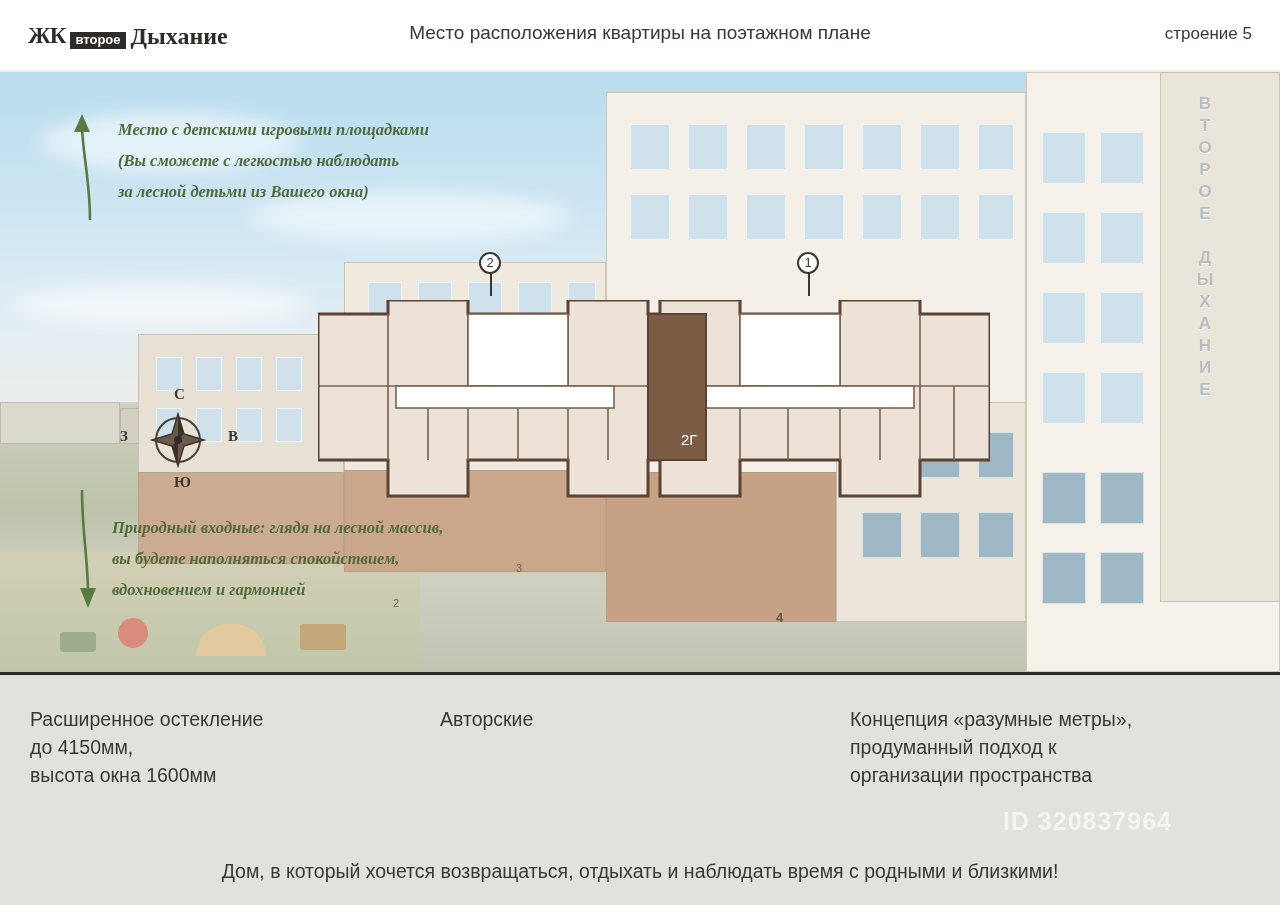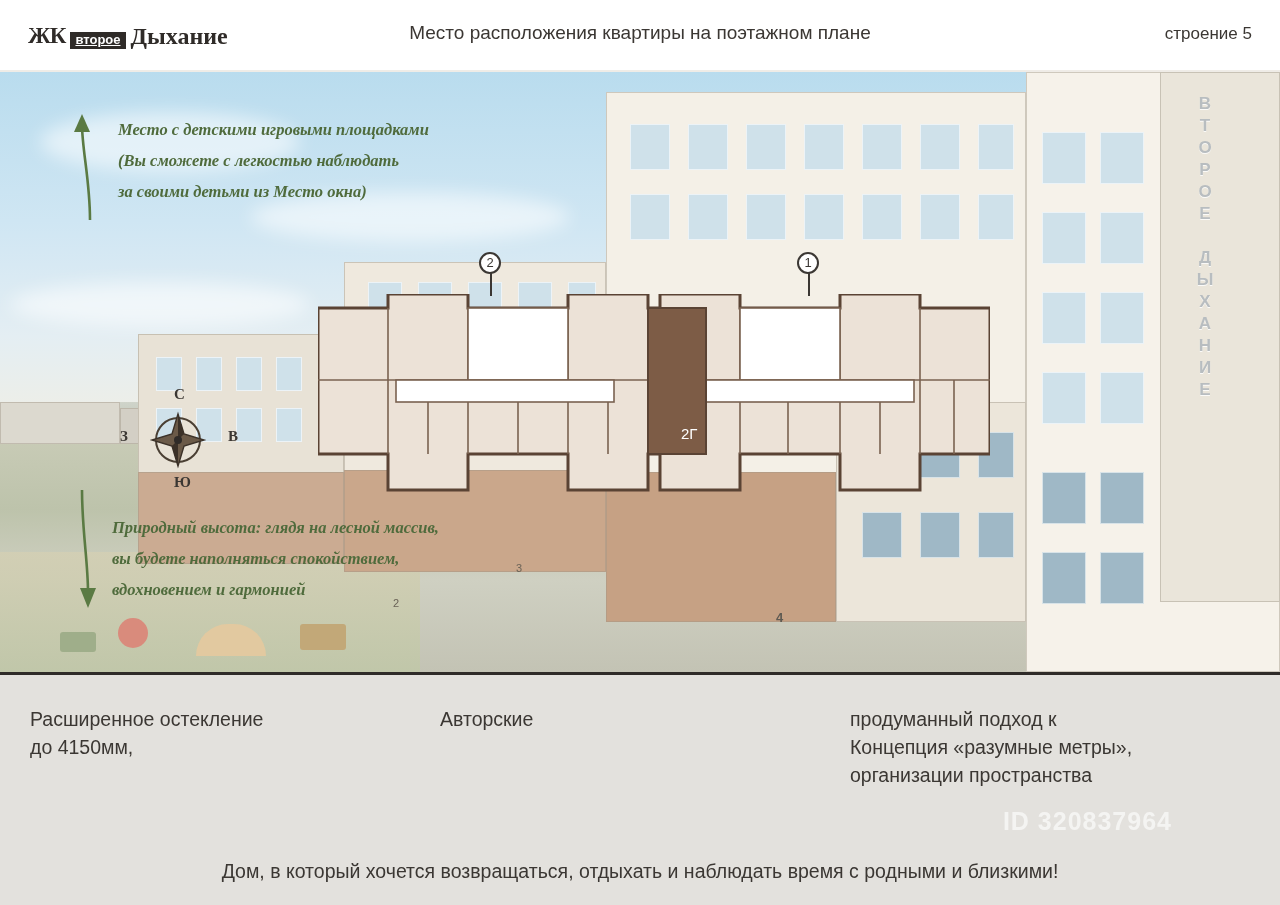--- a/index.html
+++ b/index.html
@@ -41,21 +41,20 @@
   }
   .logo-vtoroe {
     background: #2f2b28;
     color: #ffffff;
     font-size: 13px;
     font-weight: bold;
     padding: 1px 5px 2px 5px;
     letter-spacing: 0px;
     line-height: 14px;
     display: inline-block;
-    text-decoration: underline;
   }
   .logo-row {
     display: flex; align-items: baseline;
   }
   .logo-dyhanie {
     font-family: "Liberation Serif", serif;
     font-size: 24px;
     font-weight: bold;
     color: #2f2b28;
     margin-left: 5px;
@@ -138,21 +137,21 @@
     font-weight: bold;
     font-size: 17px;
     line-height: 25px;
     letter-spacing: 0px;
     text-shadow: 0 1px 0 rgba(255,255,255,.8);
   }
 
   
   .plan {
     position: absolute;
-    left: 318px; top: 222px;
+    left: 318px; top: 228px;
     width: 672px; height: 222px;
   }
   .plan-outline {
     position: absolute; left: 0; top: 0; width: 100%; height: 100%;
   }
   .plan-fill {
     fill: #ece2d7;
     stroke: #5a4334;
     stroke-width: 3;
   }
@@ -383,30 +382,30 @@
     <div class="photo-num" style="left:393px; top:525px;">2</div>
 
     <svg class="arrow-top" viewBox="0 0 40 110">
       <path d="M22 110 C 22 70, 14 40, 14 14" stroke="#5a7a43" stroke-width="2.6" fill="none"></path>
       <path d="M14 4 L 6 22 L 22 22 Z" fill="#5a7a43"></path>
     </svg>
 
     <div class="annot annot-top">
       <div>Место с детскими игровыми площадками</div>
       <div>(Вы сможете с легкостью наблюдать</div>
-      <div>за своими детьми из Место окна)</div>
+      <div>за лесной детьми из Вашего окна)</div>
     </div>
 
     <svg class="arrow-bottom" viewBox="0 0 40 120">
       <path d="M14 0 C 14 40, 20 72, 20 102" stroke="#5a7a43" stroke-width="2.6" fill="none"></path>
       <path d="M20 118 L 12 98 L 28 98 Z" fill="#5a7a43"></path>
     </svg>
 
     <div class="annot annot-bottom">
-      <div>Природный высота: глядя на лесной массив,</div>
+      <div>Природный входные: глядя на лесной массив,</div>
       <div>вы будете наполняться спокойствием,</div>
       <div>вдохновением и гармонией</div>
     </div>
 
     <div class="compass">
       <svg width="100" height="100" viewBox="0 0 100 100">
         <circle cx="50" cy="50" r="22" fill="none" stroke="#4a3f33" stroke-width="2"></circle>
         <path d="M50 24 L56 44 L76 50 L56 56 L50 76 L44 56 L24 50 L44 44 Z" fill="#6b5a48" stroke="#3b3128" stroke-width="1.4"></path>
         <path d="M50 24 L56 44 L50 50 Z" fill="#3b3128"></path>
         <path d="M50 76 L44 56 L50 50 Z" fill="#3b3128"></path>
@@ -458,27 +457,28 @@
     <div class="marker-line" style="left:490px; top:200px; height:24px;"></div>
     <div class="marker" style="left:479px; top:180px;">2</div>
     <div class="marker-line" style="left:808px; top:200px; height:24px;"></div>
     <div class="marker" style="left:797px; top:180px;">1</div>
   </div>
 
   <div class="features">
     <div class="feature feature-1">
       <div>Расширенное остекление</div>
       <div>до 4150мм,</div>
+      <div>высота окна 1600мм</div>
     </div>
     <div class="feature feature-2">
       <div>Авторские</div>
     </div>
     <div class="feature feature-3">
+      <div>Концепция «разумные метры»,</div>
       <div>продуманный подход к</div>
-      <div>Концепция «разумные метры»,</div>
       <div>организации пространства</div>
     </div>
     <div class="watermark">ID 320837964</div>
   </div>
 
   <div class="footer">
     <div class="footer-text">Дом, в который хочется возвращаться, отдыхать и наблюдать время с родными и близкими!</div>
   </div>
 
 </div>

